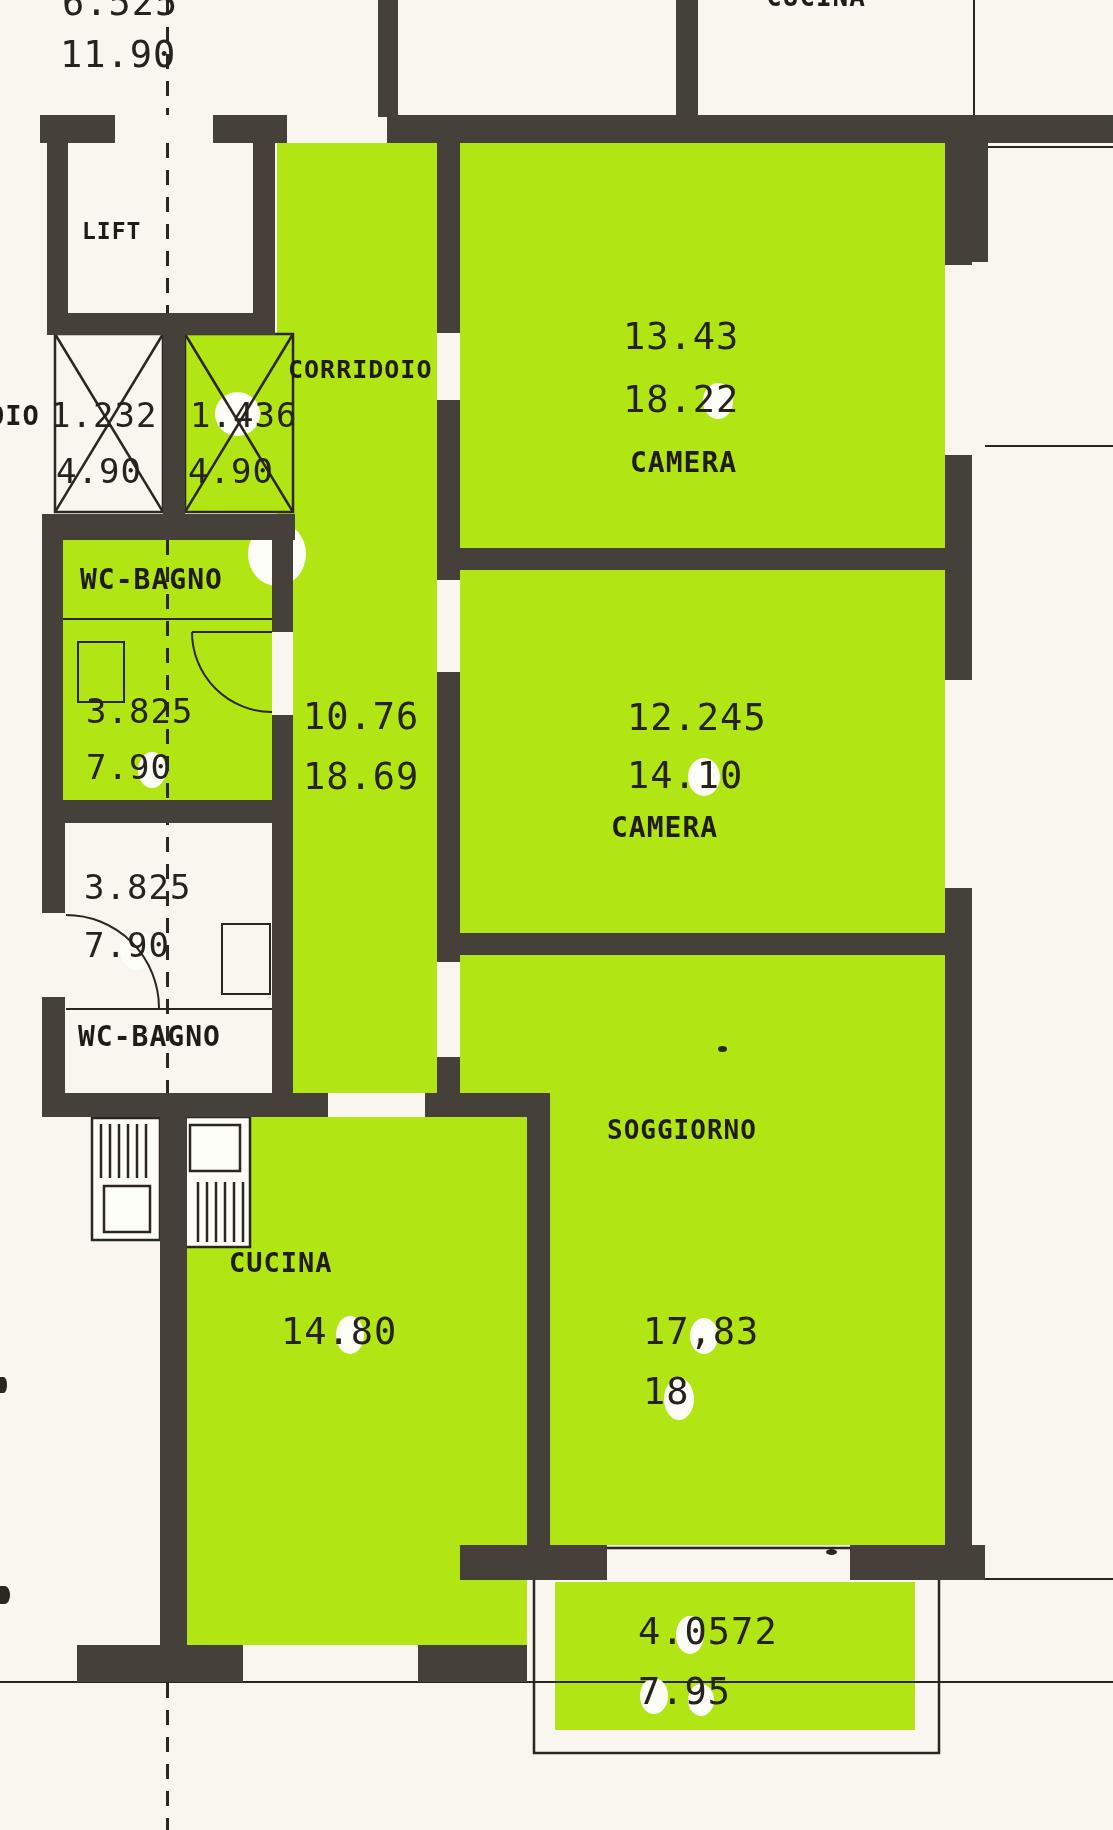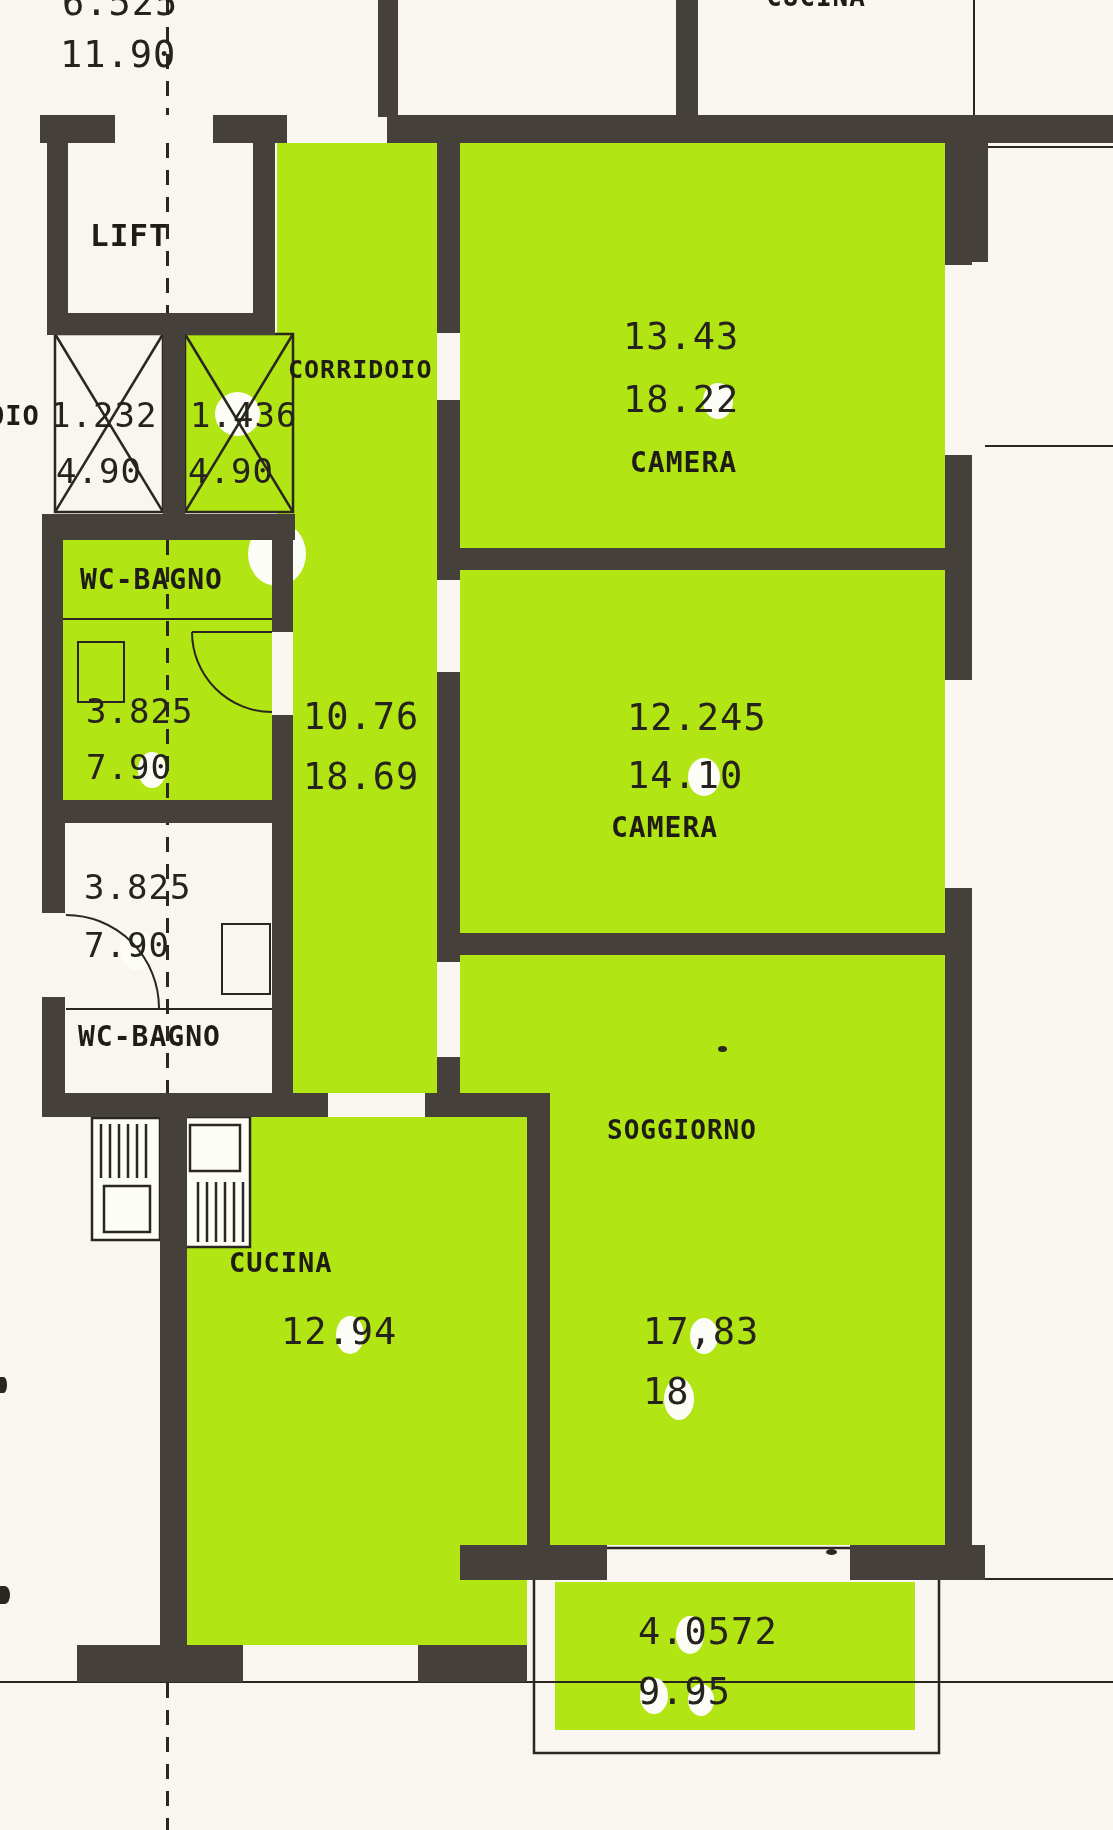--- a/index.html
+++ b/index.html
@@ -15,21 +15,21 @@
     background:repeating-linear-gradient(180deg,#2b2620 0 15px,transparent 15px 27px);}
   .patch{position:absolute; background:#f8f6ee; z-index:3;}
   .blob{position:absolute; background:#fdfdf8; border-radius:50%; z-index:3;}
   .dot{position:absolute; background:#2b2620; border-radius:50%; z-index:5;}
   .edge-art{position:absolute; background:#2b2620; border-radius:0 60% 60% 0; z-index:5;}
   svg.linework{position:absolute; left:0; top:0; z-index:3;}
   .txt{position:absolute; z-index:6; line-height:1; white-space:nowrap; color:#26221d;}
   .num{font-size:37px; font-weight:400; letter-spacing:1px;}
   .num-sm{font-size:34px; font-weight:400; letter-spacing:1px;}
   .lbl{font-size:27px; font-weight:700; letter-spacing:1px; color:#1f1c18;}
-  .f28{font-size:28px;text-align:right;} .f26{font-size:26px;} .f23{font-size:31px;margin-left:8px;} .f25{font-size:25px;}
+  .f28{font-size:28px;text-align:right;} .f26{font-size:26px;} .f23{font-size:23px;} .f25{font-size:25px;}
 </style>
 </head>
 <body>
 
 <div id="canvas">
 
   <div class="room" style="left: 277px; top: 143px; width: 160px; height: 950px; background: rgb(178, 229, 20);"></div>
   <div class="room" style="left: 460px; top: 143px; width: 485px; height: 405px; background: rgb(178, 229, 20);"></div>
   <div class="room" style="left: 460px; top: 570px; width: 485px; height: 363px; background: rgb(178, 229, 20);"></div>
   <div class="room" style="left: 460px; top: 955px; width: 485px; height: 590px; background: rgb(178, 229, 20);"></div>
@@ -192,18 +192,18 @@
 
   <div class="txt num-sm" style="left:84px;top:870px;">3.825</div>
   <div class="txt num-sm" style="left:84px;top:928px;">7.90</div>
   <div class="txt lbl f28" style="left:78px;top:1023px;">WC-BAGNO</div>
 
   <div class="txt lbl f26" style="left:607px;top:1117px;">SOGGIORNO</div>
   <div class="txt num" style="left:643px;top:1313px;">17,83</div>
   <div class="txt num" style="left:643px;top:1373px;">18</div>
 
   <div class="txt lbl" style="left:229px;top:1249px;">CUCINA</div>
-  <div class="txt num" style="left:281px;top:1313px;">12.94</div>
+  <div class="txt num" style="left:281px;top:1313px;">14.80</div>
 
   <div class="txt num" style="left:638px;top:1613px;">4.0572</div>
-  <div class="txt num" style="left:638px;top:1673px;">9.95</div>
+  <div class="txt num" style="left:638px;top:1673px;">7.95</div>
 
 </div>
 
 </body></html>

